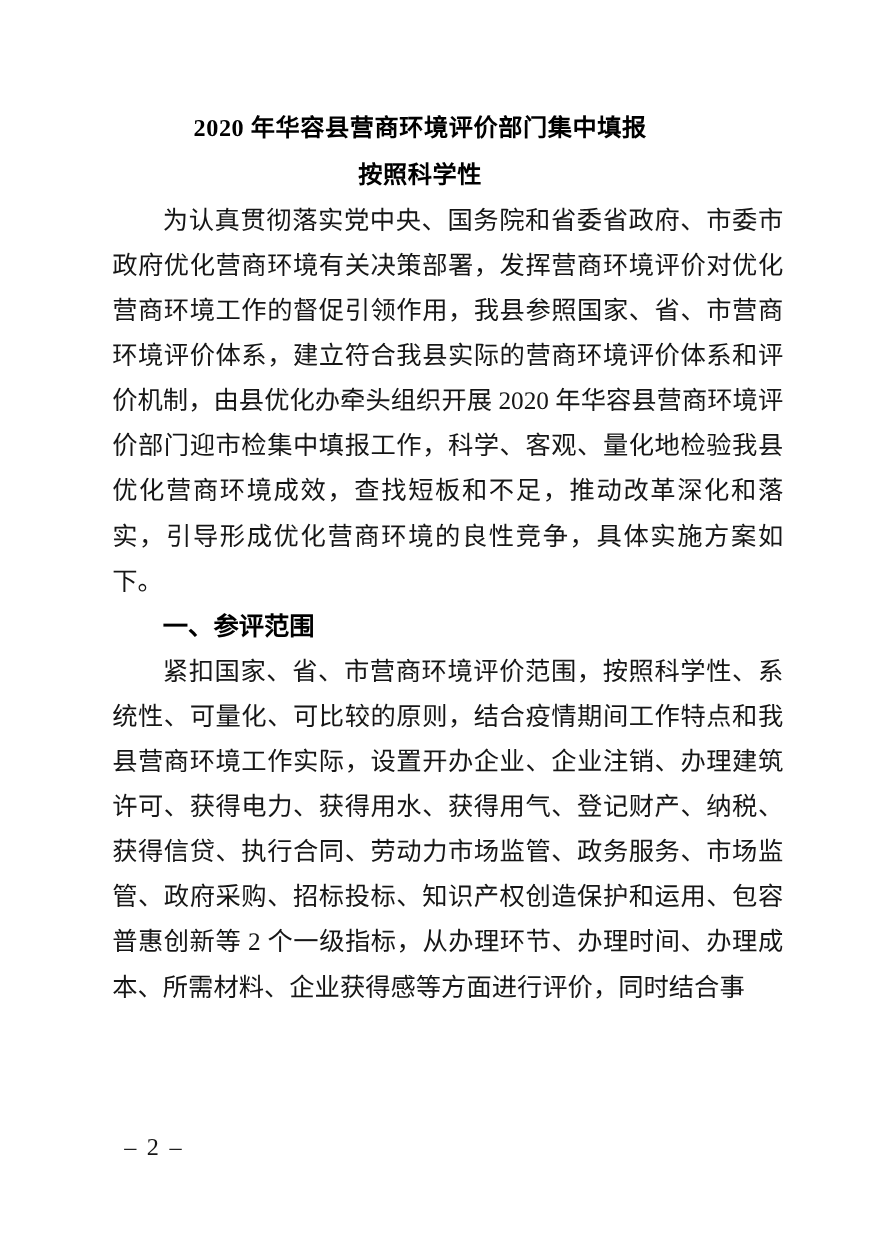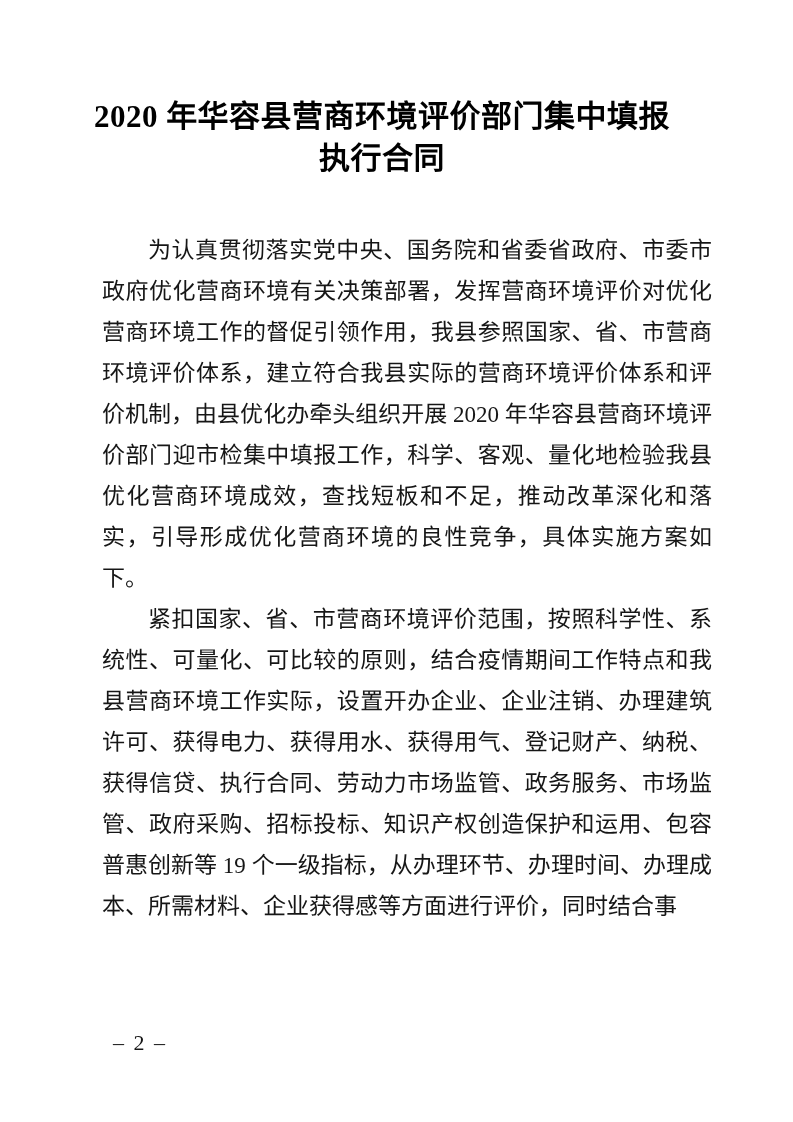--- a/index.html
+++ b/index.html
@@ -21,28 +21,27 @@
     left: 102px;
     top: 96px;
     width: 610px;
   }
   .doc-title {
     position: relative;
     left: -25px;              
     margin: 0;
     font-family: "Liberation Serif", "DejaVu Serif", serif;
     font-weight: 700;
-    font-size: 31px;
+    font-size: 22px;
     line-height: 42px;
     text-align: center;
     color: #000000;
     letter-spacing: 0.5px;
   }
   .body-block {
-    margin-top: 50px;
     font-size: 23px;
     line-height: 41px;
   }
   .para {
     margin: 0;
     text-indent: 46px;        
     text-align: justify;
     text-justify: inter-ideograph;
     color: #161616;
   }
@@ -65,24 +64,25 @@
   }
 </style>
 </head>
 <body>
 
 <div class="page">
   <div class="content">
 
     <h1 class="doc-title">
       <span style="display:block">2020 年华容县营商环境评价部门集中填报</span>
-      <span style="display:block">执行合同</span>
+      <span style="display:block">按照科学性</span>
     </h1>
 
     <div class="body-block">
       <p class="para">为认真贯彻落实党中央、国务院和省委省政府、市委市政府优化营商环境有关决策部署，发挥营商环境评价对优化营商环境工作的督促引领作用，我县参照国家、省、市营商环境评价体系，建立符合我县实际的营商环境评价体系和评价机制，由县优化办牵头组织开展 2020 年华容县营商环境评价部门迎市检集中填报工作，科学、客观、量化地检验我县优化营商环境成效，查找短板和不足，推动改革深化和落实，引导形成优化营商环境的良性竞争，具体实施方案如下。</p>
-      <p class="para">紧扣国家、省、市营商环境评价范围，按照科学性、系统性、可量化、可比较的原则，结合疫情期间工作特点和我县营商环境工作实际，设置开办企业、企业注销、办理建筑许可、获得电力、获得用水、获得用气、登记财产、纳税、获得信贷、执行合同、劳动力市场监管、政务服务、市场监管、政府采购、招标投标、知识产权创造保护和运用、包容普惠创新等 19 个一级指标，从办理环节、办理时间、办理成本、所需材料、企业获得感等方面进行评价，同时结合事</p>
+      <p class="heading">一、参评范围</p>
+      <p class="para">紧扣国家、省、市营商环境评价范围，按照科学性、系统性、可量化、可比较的原则，结合疫情期间工作特点和我县营商环境工作实际，设置开办企业、企业注销、办理建筑许可、获得电力、获得用水、获得用气、登记财产、纳税、获得信贷、执行合同、劳动力市场监管、政务服务、市场监管、政府采购、招标投标、知识产权创造保护和运用、包容普惠创新等 2 个一级指标，从办理环节、办理时间、办理成本、所需材料、企业获得感等方面进行评价，同时结合事</p>
     </div>
 
   </div>
 
   <div class="page-number">– 2 –</div>
 </div>
 
 </body></html>

